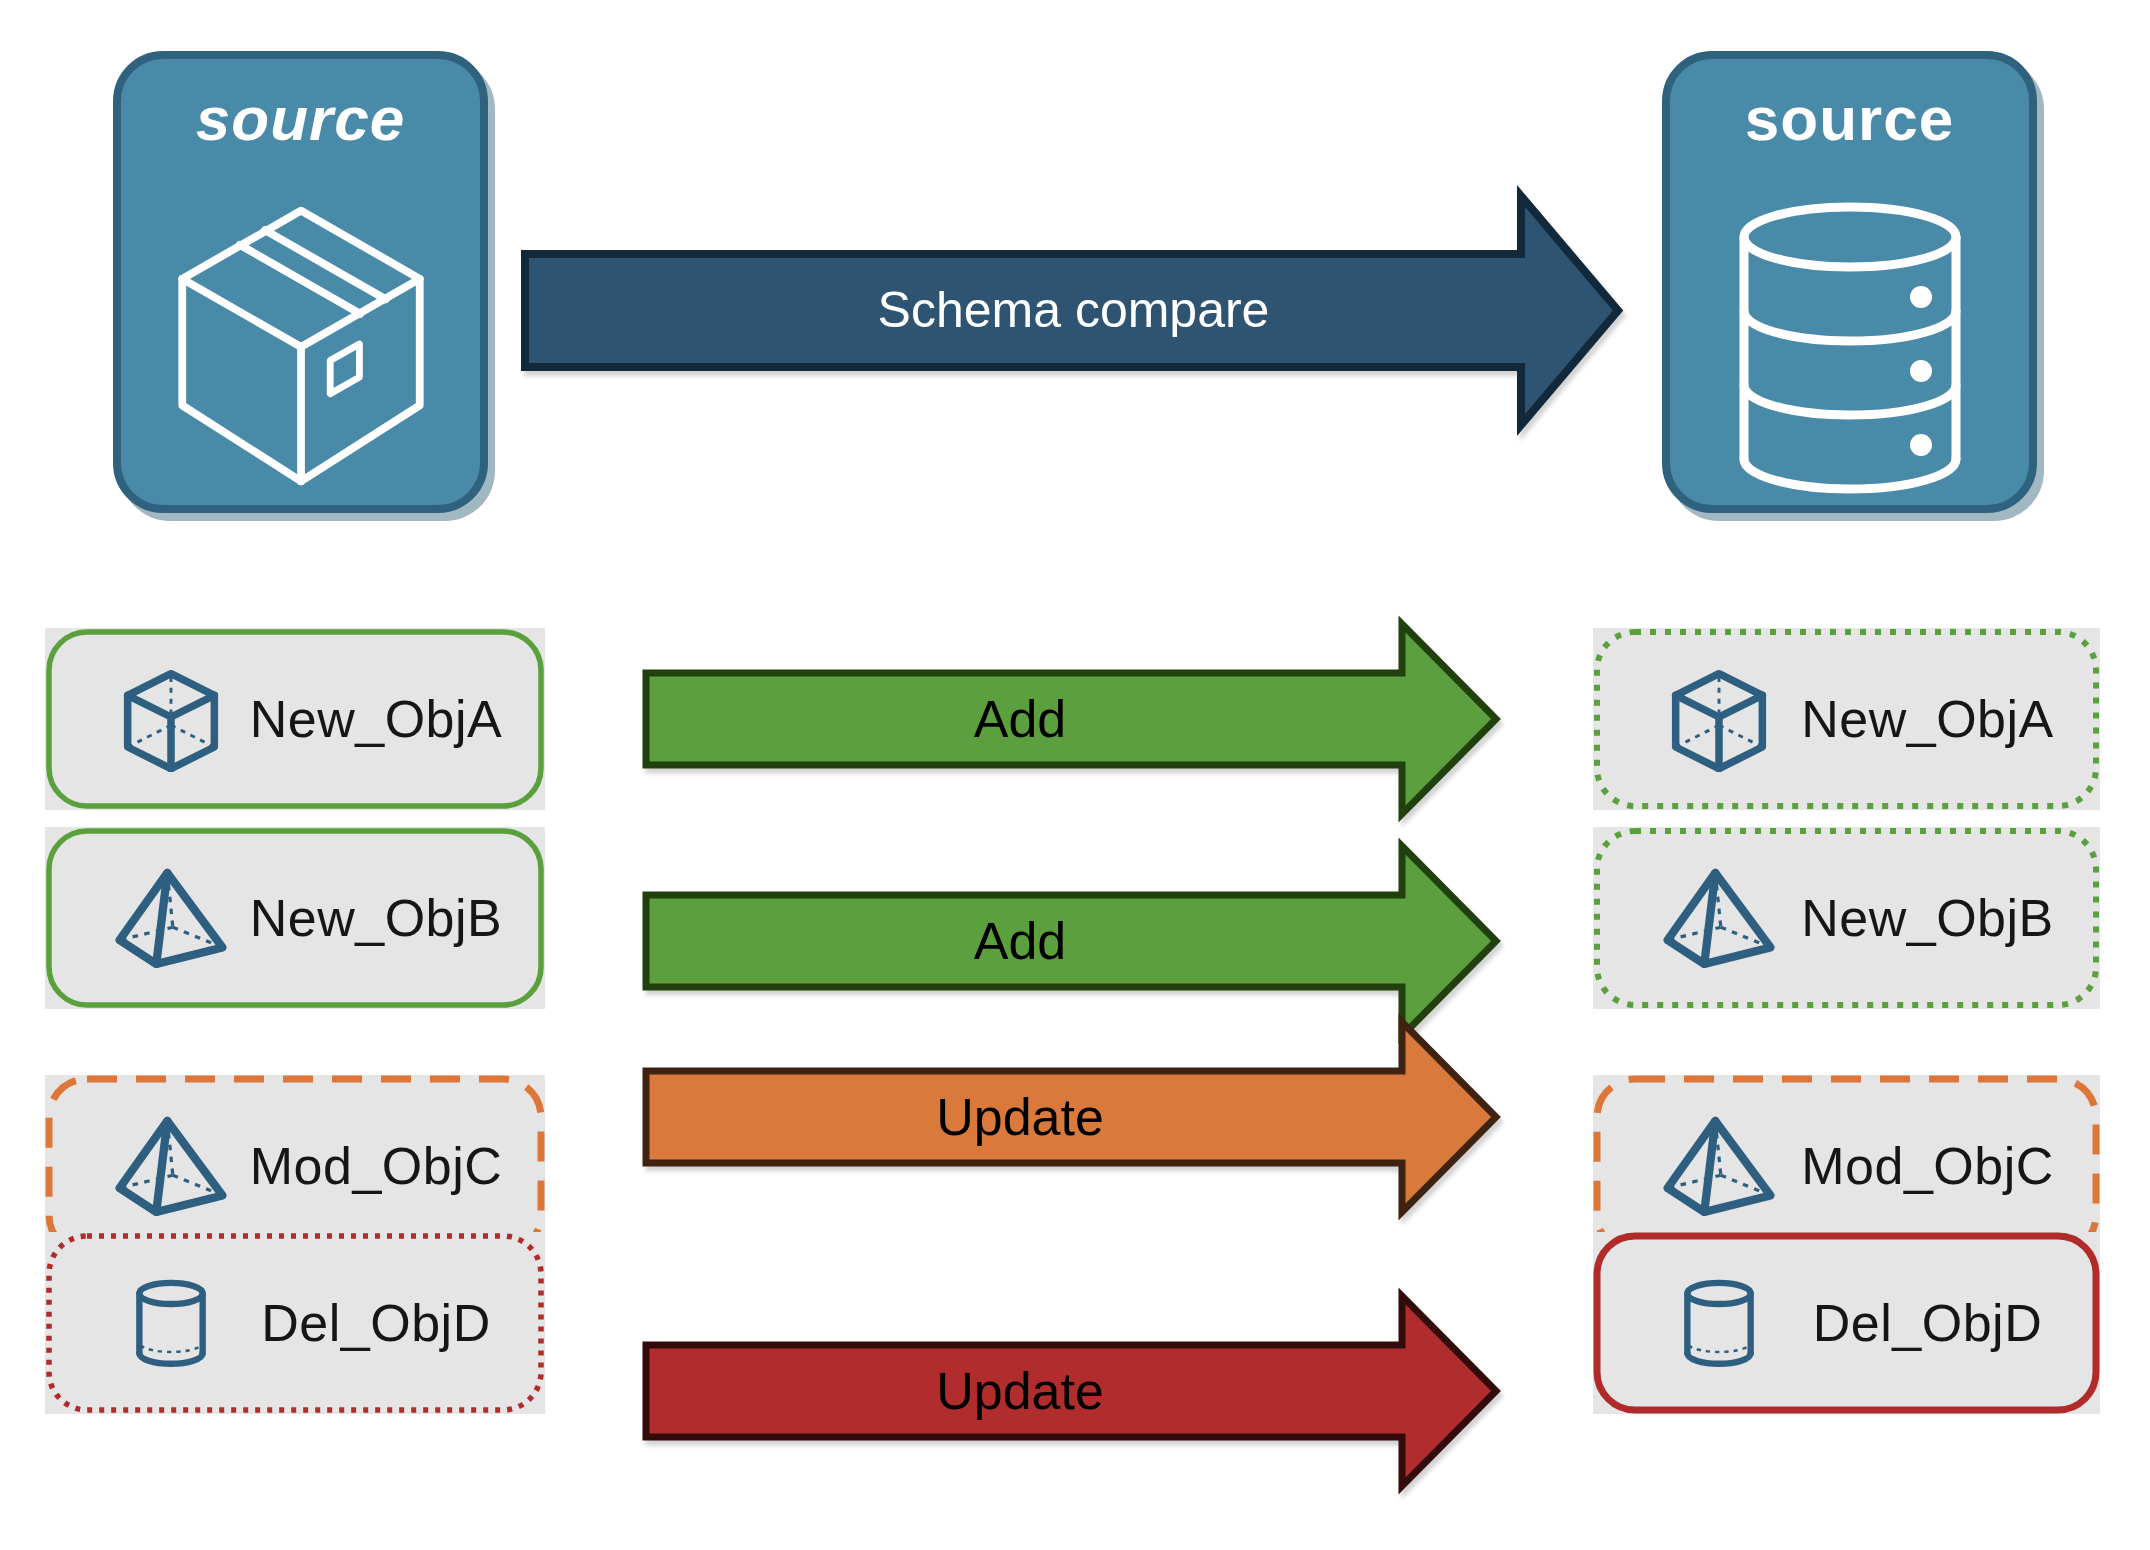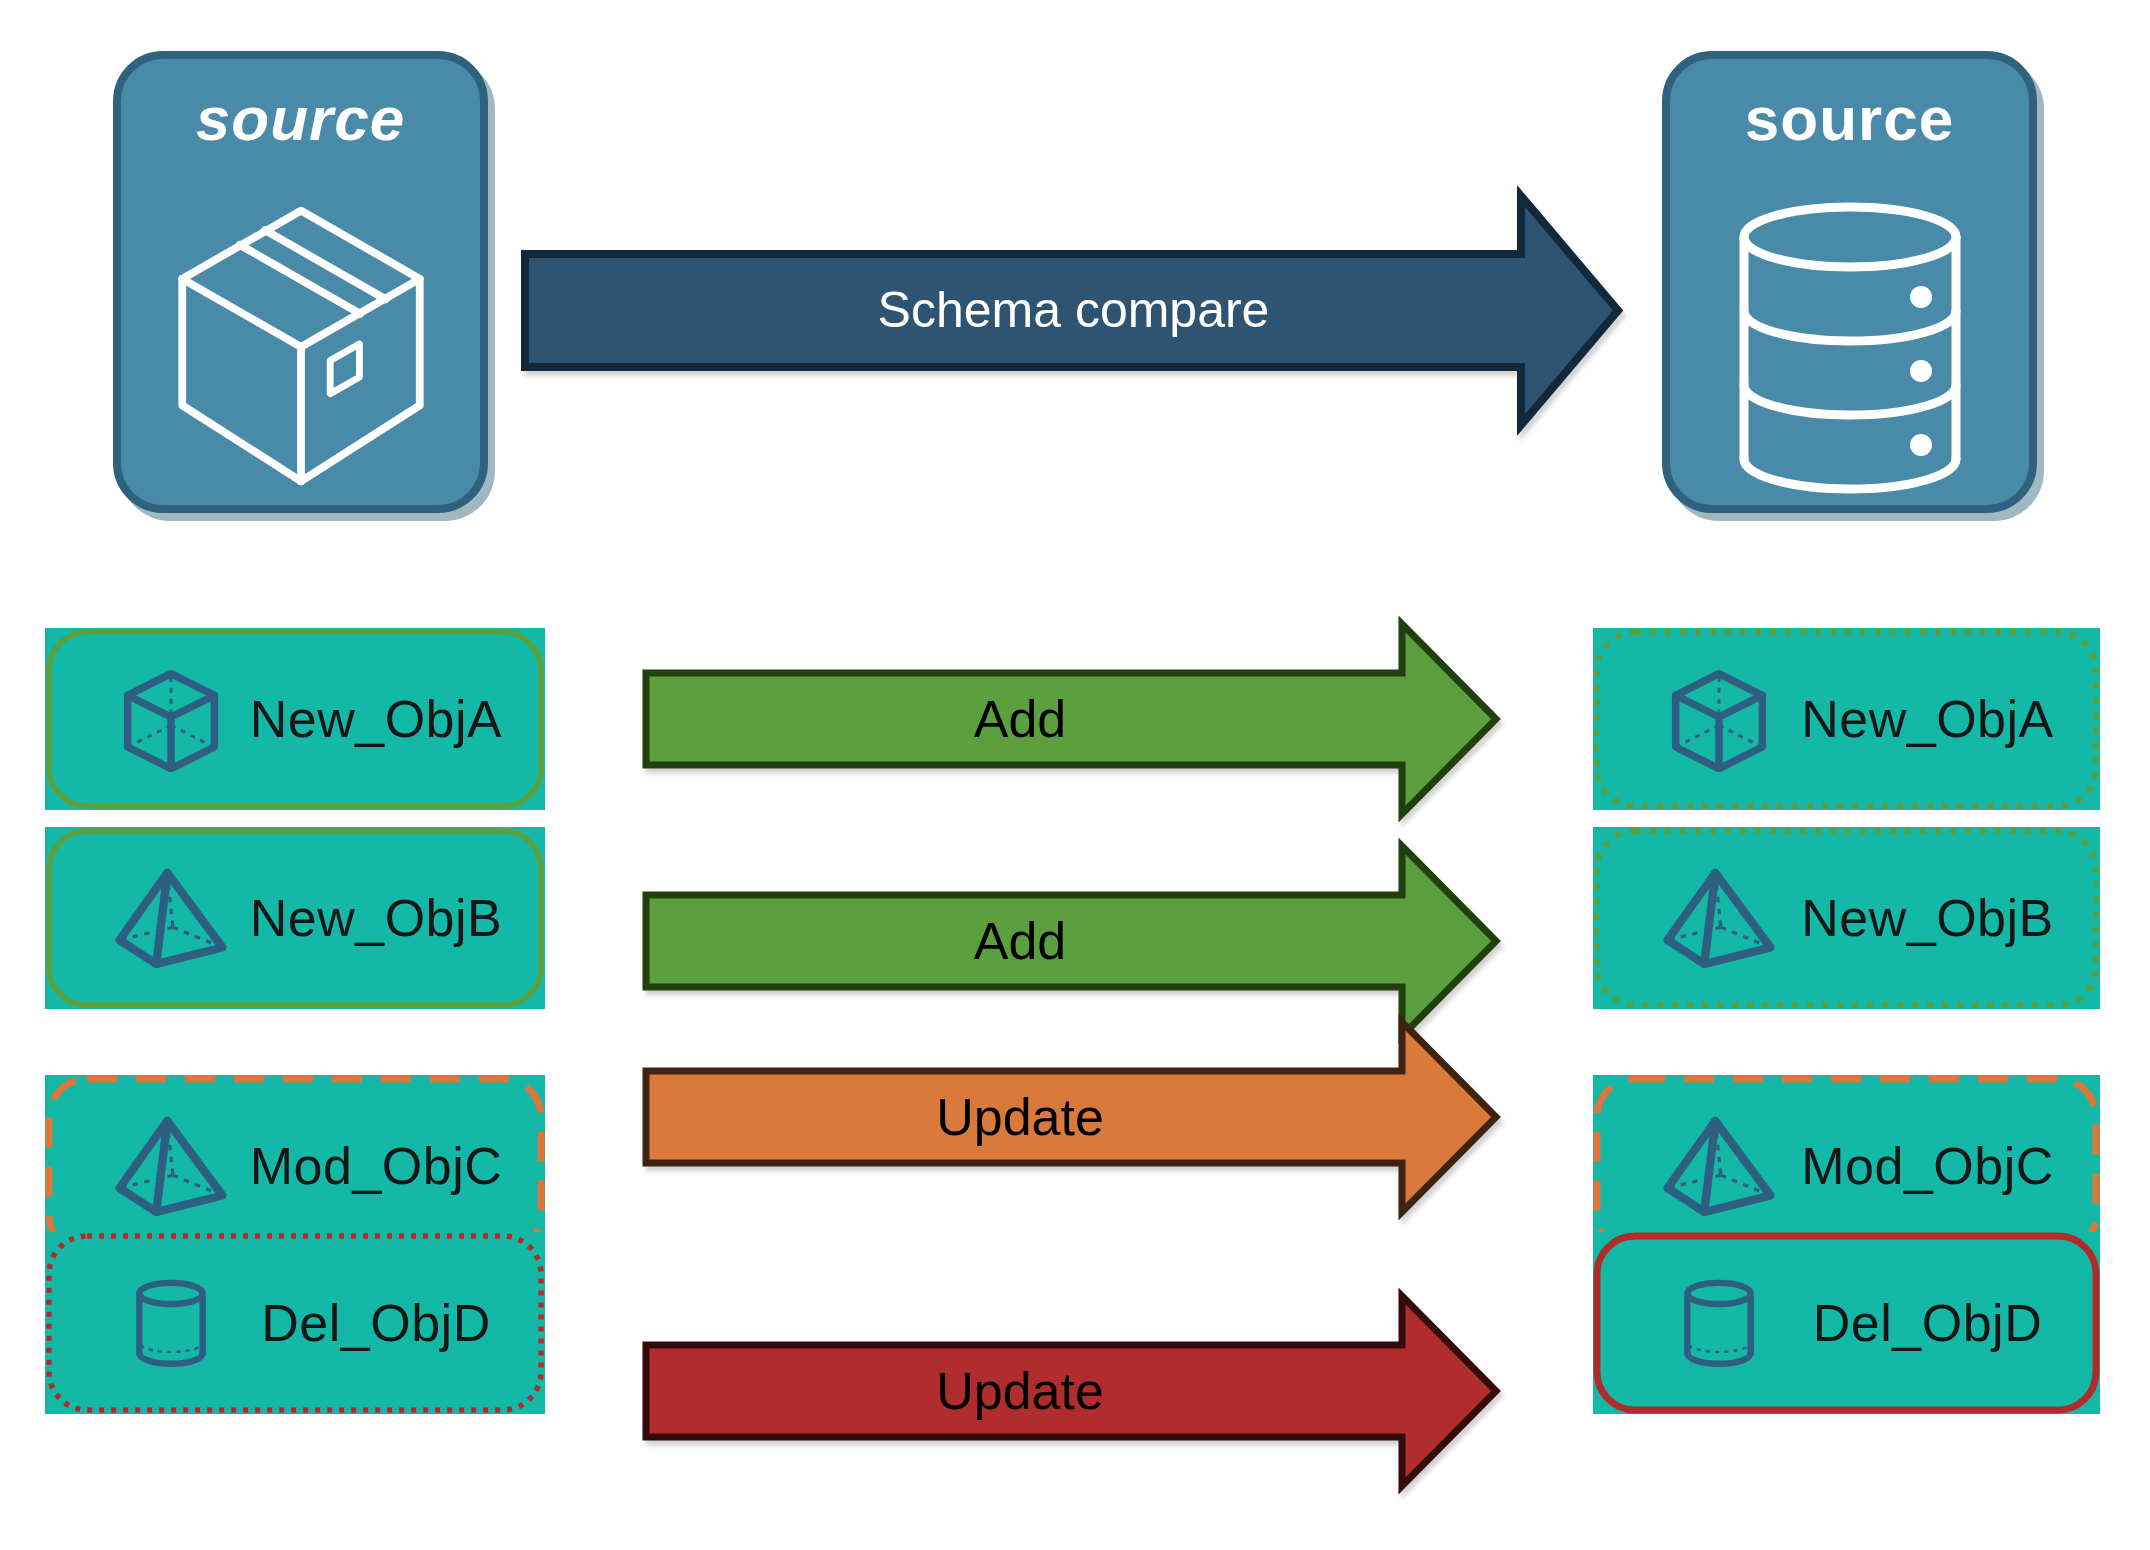--- a/index.html
+++ b/index.html
@@ -29,21 +29,21 @@
   .row-arrow{left:642px;width:862px;height:206px;}
   .row-arrow .arrow-label{position:absolute;left:0;width:756px;top:103px;
       transform:translateY(-50%);text-align:center;color:#000000;font-size:52px;}
   .arrow-a0{top:616px;} .arrow-a1{top:838px;} .arrow-a2{top:1014px;padding-left:29px;} .arrow-a3{top:1288px;}
   .fill-blue{fill:#2E5472;stroke:#12293B;}
   .fill-green{fill:#5C9F3E;stroke:#20400E;}
   .fill-orange{fill:#D97A3C;stroke:#3F2310;}
   .fill-red{fill:#B12D2D;stroke:#330B0B;}
 
   
-  .obj-box{position:absolute;height:182px;background:#14b8a6;}
+  .obj-box{position:absolute;height:182px;background:#e5e5e5;}
   .obj-left{left:45px;width:500px;}
   .obj-right{left:1593px;width:507px;}
   .row-0{top:628px;} .row-1{top:827px;} .row-2{top:1075px;} .row-3{top:1232px;}
   .border-svg{position:absolute;left:0;top:0;}
   .border-svg rect{fill:none;}
   .b-green-solid rect{stroke:#5AA03C;stroke-width:5.5;}
   .b-green-dotted rect{stroke:#5AA03C;stroke-width:6;stroke-dasharray:6 9;}
   .b-orange-dashed rect{stroke:#DC7639;stroke-width:7;stroke-dasharray:30 19;}
   .b-red-dotted rect{stroke:#B12B2B;stroke-width:5.5;stroke-dasharray:5 7;}
   .b-red-solid rect{stroke:#B12B2B;stroke-width:7;}

